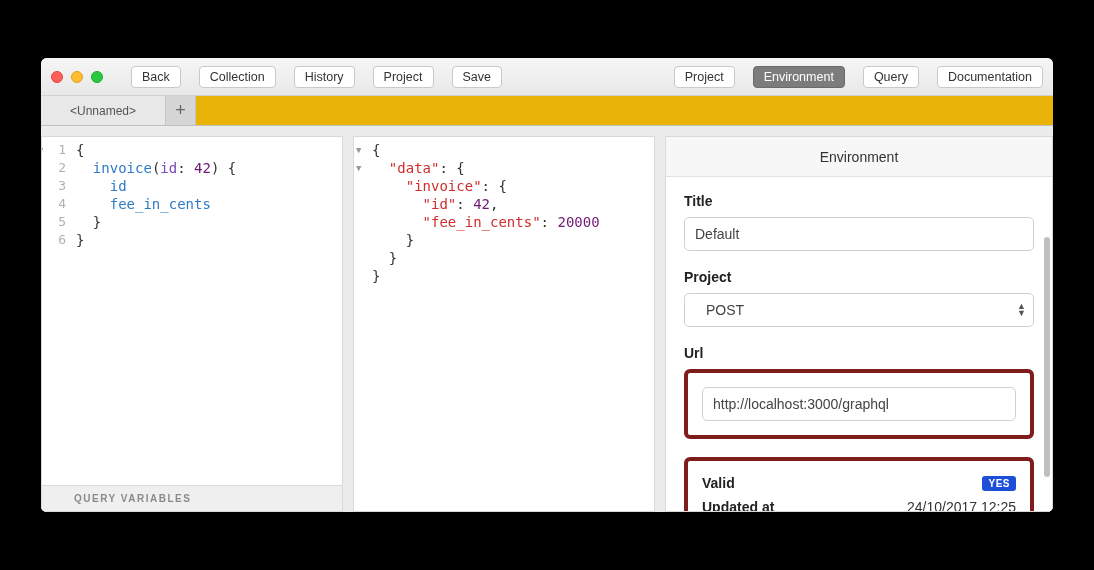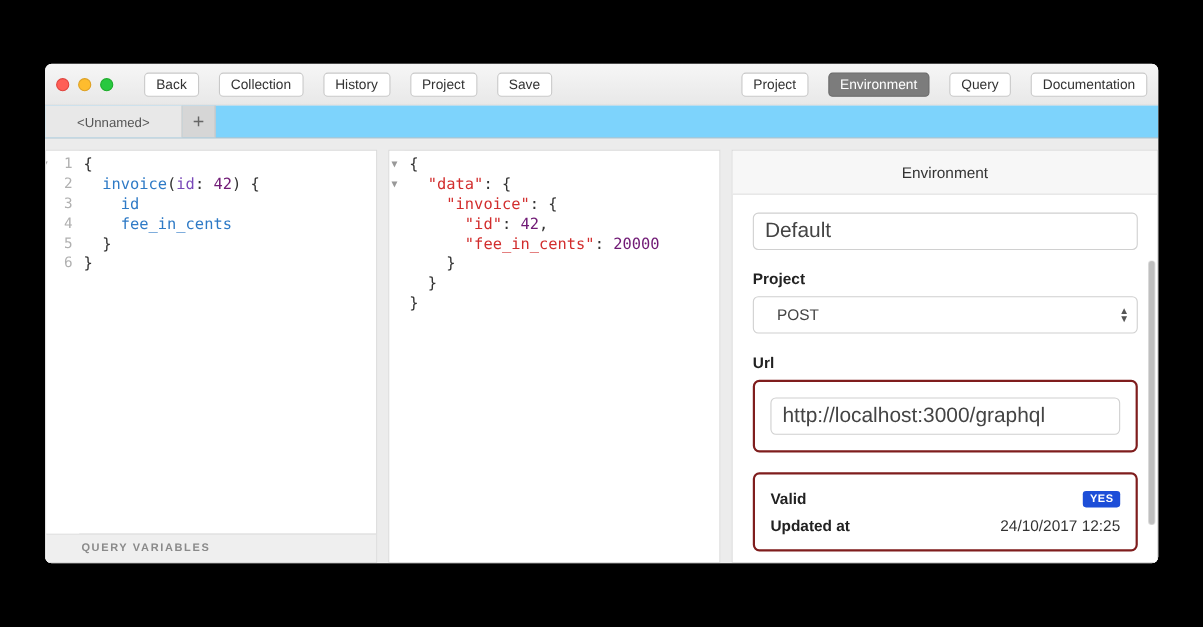--- a/index.html
+++ b/index.html
@@ -55,21 +55,21 @@
     }
     .tb-btn.active {
       background: #7c7c7c;
       border-color: #6a6a6a;
       color: #fff;
     }
     .tb-spacer { flex: 1; }
 
     .tabbar {
       height: 30px;
-      background: #7dd3fc;
+      background: #eab308;
       border-bottom: 1px solid #bfbfbf;
       display: flex;
       align-items: stretch;
     }
     .tab {
       width: 125px;
       background: #e8e8e8;
       border-right: 1px solid #c6c6c6;
       display: flex;
       align-items: center;
@@ -191,21 +191,21 @@
       font-weight: 700;
       color: #222;
       margin-bottom: 8px;
     }
     .env-input {
       width: 100%;
       height: 34px;
       border: 1px solid #d0d0d0;
       border-radius: 5px;
       padding: 0 10px;
-      font-size: 19px;
+      font-size: 14px;
       color: #444;
       background: #fff;
     }
     .env-select-wrap {
       position: relative;
       width: 100%;
     }
     .env-select {
       width: 100%;
       height: 34px;
@@ -224,21 +224,21 @@
       top: 50%;
       transform: translateY(-50%);
       font-size: 9px;
       color: #555;
       pointer-events: none;
       line-height: 7px;
     }
     .env-group { margin-bottom: 18px; }
 
     .card {
-      border: 2px solid #7f1d1d;
+      border: 4px solid #7f1d1d;
       border-radius: 6px;
       padding: 14px;
     }
     .card .env-input { margin-bottom: 0; }
 
     .status-row {
       display: flex;
       justify-content: space-between;
       align-items: center;
       margin-bottom: 8px;
@@ -344,20 +344,21 @@
   }
 }</div>
       </div>
     </div>
 
     <div class="panel panel-right" style="position:relative">
       <div class="env-head">Environment</div>
       <div class="env-body">
 
         <div class="env-group">
+          <div class="env-label">Title</div>
           <input class="env-input" value="Default" style="">
         </div>
 
         <div class="env-group">
           <div class="env-label">Project</div>
           <div class="env-select-wrap">
             <select class="env-select">
               <option>POST</option>
             </select>
             <div class="select-arrows">▲<br>▼</div>

